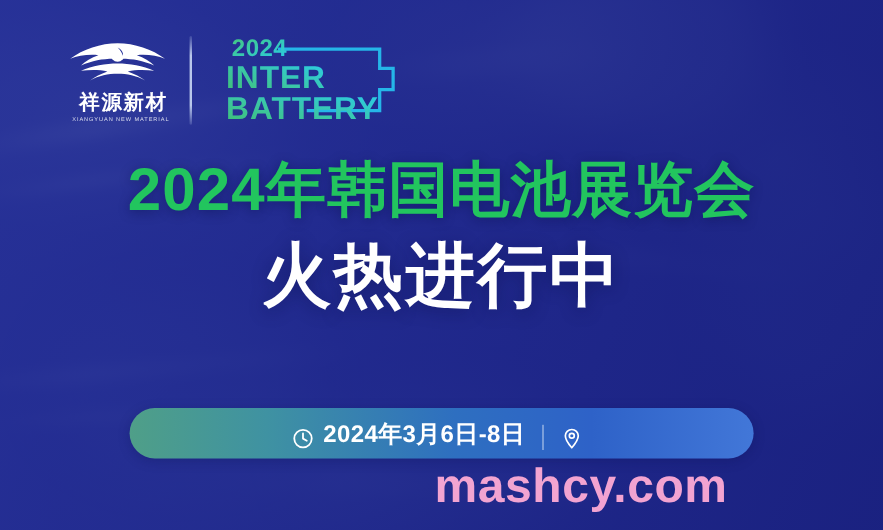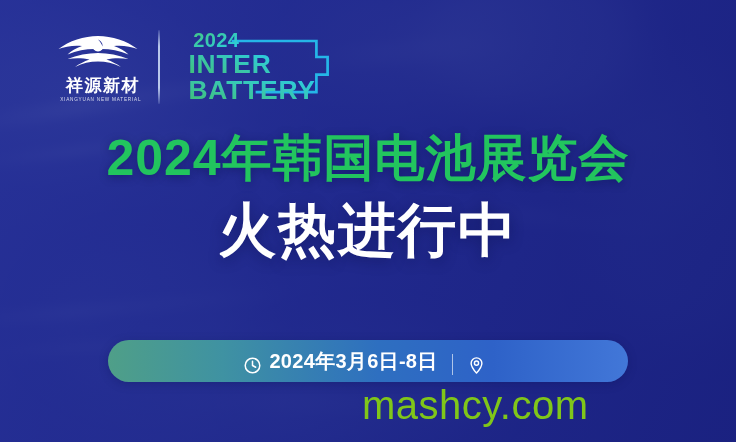--- a/index.html
+++ b/index.html
@@ -160,23 +160,23 @@
     background: rgba(255,255,255,0.62);
     margin: 0 14px;
     flex: 0 0 auto;
   }
 
   
   .watermark {
     position: absolute;
     left: 362px;
     top: 385px;
-    color: #84cc16;
+    color: #f9a8d4;
     font-size: 40px;
-    font-weight: normal;
+    font-weight: bold;
     letter-spacing: 0.5px;
     line-height: 1;
     opacity: 0.97;
   }
 </style>
 </head>
 <body>
 
 <div id="banner">
 

